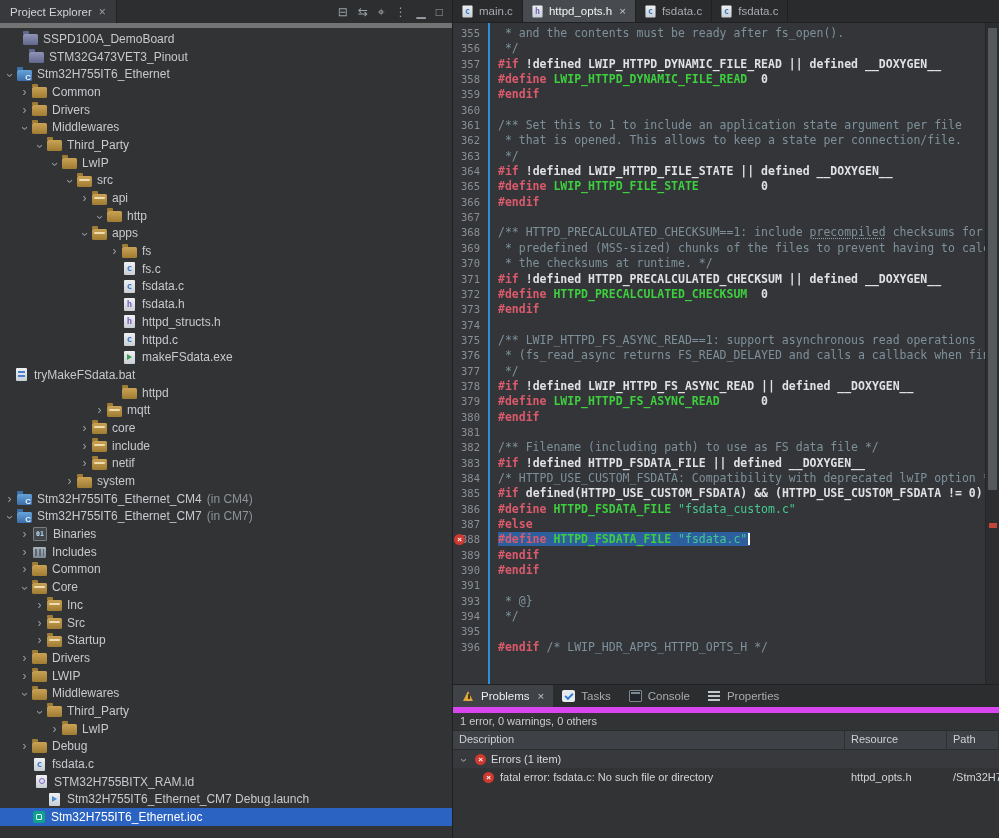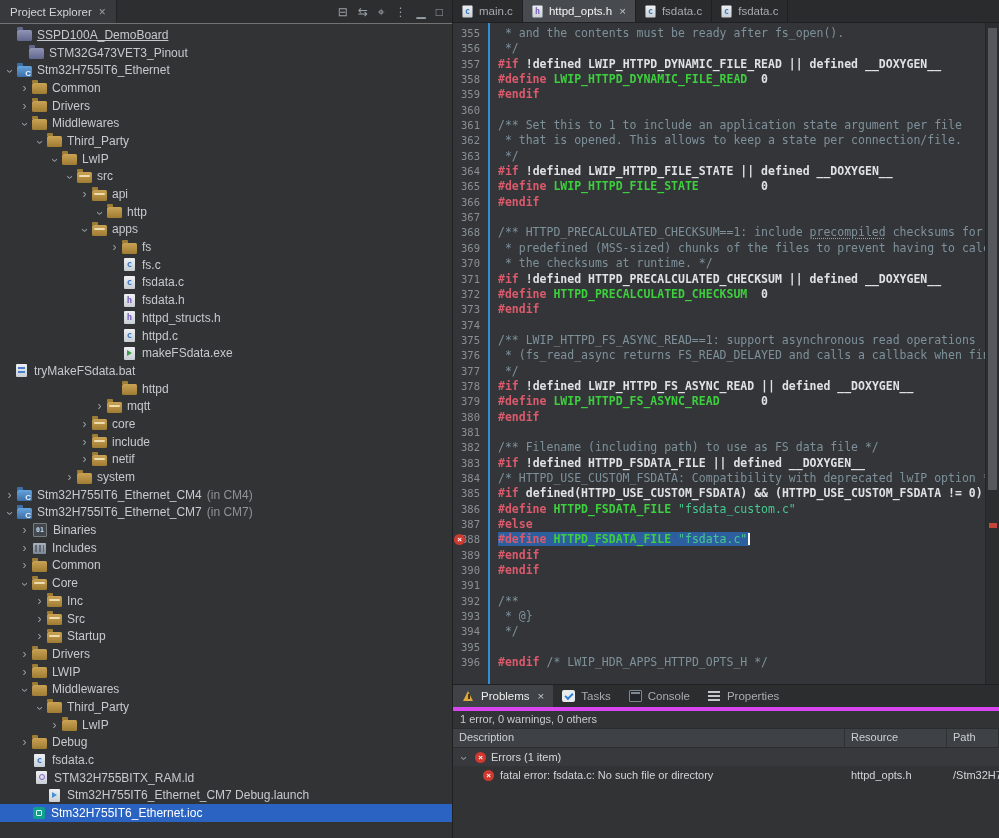--- a/index.html
+++ b/index.html
@@ -2,21 +2,21 @@
 <html><head>
 <meta charset="utf-8">
 <style>
   html,body{margin:0;padding:0}
   body{width:999px;height:838px;overflow:hidden;background:#2b2c2e;
        font-family:"Liberation Sans",sans-serif;-webkit-font-smoothing:antialiased}
   .app{display:flex;width:999px;height:838px}
 
   
   .explorer{width:452px;flex:none;background:#313335;display:flex;flex-direction:column;border-right:1px solid #1f2022}
-  .view-tabbar{height:23px;background:#2c2e30;display:flex;align-items:stretch;border-bottom:1px solid #737373;flex:none}
+  .view-tabbar{height:23px;background:#2c2e30;display:flex;align-items:stretch;border-bottom:5px solid #737373;flex:none}
   .view-tab{display:flex;align-items:center;gap:7px;padding:0 10px;background:#37393c;border-right:1px solid #222325;font-size:11.5px;color:#d2d5d7}
   .vt-close{color:#9ba1a6;font-size:12px;cursor:pointer}
   .view-toolbar{margin-left:auto;display:flex;align-items:center;gap:10px;padding-right:9px;color:#9ba1a6;font-size:12px}
   .ticon{cursor:pointer;line-height:1}
 
   .tree{flex:1;overflow:hidden;padding-top:2px;font-size:12px;color:#c7cacd}
   .trow{display:flex;align-items:center;height:17.7px;white-space:nowrap;cursor:default}
   .trow.sel{background:#2a63c2;color:#fff}
   .tlb.bold{font-weight:bold;color:#eceff1}
   .tex{color:#8e9397;margin-left:5px}
@@ -75,21 +75,21 @@
   .tk-p{color:#dfe1e3;font-weight:600}
   .selbg{background:#2d5f9e}
   .caret{display:inline-block;width:2px;height:12px;background:#f5f5f5;margin-left:1px;vertical-align:-2px}
 
   .vscroll{flex:0 0 13px;background:#2c2d2f;position:relative;border-left:1px solid #242628}
   .vthumb{position:absolute;left:2px;right:2px;top:5px;height:462px;background:#55595d;border-radius:1px}
   .vmark{position:absolute;right:2px;width:8px;height:5px;top:500px;background:#c2453a}
 
   
   .bottom{flex:none;height:153px;background:#313335;border-top:1px solid #202123;display:flex;flex-direction:column}
-  .btabbar{height:22px;background:#2b2d2f;display:flex;border-bottom:4px solid #d946ef;flex:none}
+  .btabbar{height:22px;background:#2b2d2f;display:flex;border-bottom:6px solid #d946ef;flex:none}
   .btab{display:flex;align-items:center;gap:6px;padding:0 9px;font-size:11.5px;color:#a8acb0;cursor:pointer}
   .btab.active{background:#3f4347;color:#eceeef}
   .bico{width:13px;height:12px;position:relative;flex:none}
   .bico-problems::before{content:"";position:absolute;left:1px;bottom:1px;border-left:5.5px solid transparent;border-right:5.5px solid transparent;border-bottom:10px solid #dca83f}
   .bico-problems::after{content:"";position:absolute;left:6px;bottom:3px;width:1.5px;height:5px;background:#4a3608}
   .bico-tasks{background:#e8ebee;border-radius:2px}
   .bico-tasks::after{content:"";position:absolute;left:2.5px;top:3px;width:6px;height:3px;border-left:2px solid #2e7dd2;border-bottom:2px solid #2e7dd2;transform:rotate(-45deg)}
   .bico-console{background:#20262b;border:1px solid #7d8891;border-radius:1px;box-sizing:border-box}
   .bico-console::before{content:"";position:absolute;top:1px;left:1px;right:1px;height:2px;background:#7d8891}
   .bico-properties::before{content:"";position:absolute;left:0;right:1px;top:1px;bottom:1px;background:repeating-linear-gradient(#c2c7cc 0 2px,transparent 2px 4px)}
@@ -118,21 +118,21 @@
       <div class="view-toolbar">
           <span class="ticon">⊟</span>
           <span class="ticon">⇆</span>
           <span class="ticon">⌖</span>
           <span class="ticon">⋮</span>
           <span class="ticon">▁</span>
           <span class="ticon">□</span>
         </div>
     </div>
     <div class="tree">
-        <div class="trow" style="padding-left: 3px; text-decoration: underline;">
+        <div class="trow" style="padding-left: 9px;">
           <span class="arr"></span>
           <span class="ic ic-proj"></span>
           <span class="tlb">SSPD100A_DemoBoard</span>
         </div>
         <div class="trow" style="padding-left: 15px; text-align: right;">
           <span class="arr"></span>
           <span class="ic ic-proj"></span>
           <span class="tlb">STM32G473VET3_Pinout</span>
         </div>
         <div class="trow" style="padding-left: 3px;">
@@ -408,21 +408,20 @@
           <div class="cline"><span class="ln">382</span><span class="ct"><span class="tk-c">/** Filename (including path) to use as FS data file */</span></span></div>
           <div class="cline"><span class="ln">383</span><span class="ct"><span class="tk-d">#if</span><span class="tk-p"> !defined HTTPD_FSDATA_FILE || defined __DOXYGEN__</span></span></div>
           <div class="cline"><span class="ln">384</span><span class="ct"><span class="tk-c">/* HTTPD_USE_CUSTOM_FSDATA: Compatibility with deprecated lwIP option */</span></span></div>
           <div class="cline"><span class="ln">385</span><span class="ct"><span class="tk-d">#if</span><span class="tk-p"> defined(HTTPD_USE_CUSTOM_FSDATA) &amp;&amp; (HTTPD_USE_CUSTOM_FSDATA != 0)</span></span></div>
           <div class="cline"><span class="ln">386</span><span class="ct"><span class="tk-d">#define </span><span class="tk-m">HTTPD_FSDATA_FILE</span><span class="tk-p"> </span><span class="tk-s">"fsdata_custom.c"</span></span></div>
           <div class="cline"><span class="ln">387</span><span class="ct"><span class="tk-d">#else</span></span></div>
           <div class="cline"><span class="gerr">×</span><span class="ln">388</span><span class="ct"><span class="selbg"><span class="tk-d">#define </span><span class="tk-m">HTTPD_FSDATA_FILE</span><span class="tk-p"> </span><span class="tk-s">"fsdata.c"</span><span class="caret"></span></span></span></div>
           <div class="cline"><span class="ln">389</span><span class="ct"><span class="tk-d">#endif</span></span></div>
           <div class="cline"><span class="ln">390</span><span class="ct"><span class="tk-d">#endif</span></span></div>
           <div class="cline"><span class="ln">391</span><span class="ct"></span></div>
-          <div class="cline"><span class="ln">392</span><span class="ct"><span class="tk-c">/**</span></span></div>
           <div class="cline"><span class="ln">393</span><span class="ct"><span class="tk-c"> * @}</span></span></div>
           <div class="cline"><span class="ln">394</span><span class="ct"><span class="tk-c"> */</span></span></div>
           <div class="cline"><span class="ln">395</span><span class="ct"></span></div>
           <div class="cline"><span class="ln">396</span><span class="ct"><span class="tk-d">#endif</span><span class="tk-p"> </span><span class="tk-c">/* LWIP_HDR_APPS_HTTPD_OPTS_H */</span></span></div>
         </div>
       <div class="vscroll">
         <div class="vthumb"></div>
         <div class="vmark"></div>
       </div>
     </div>

